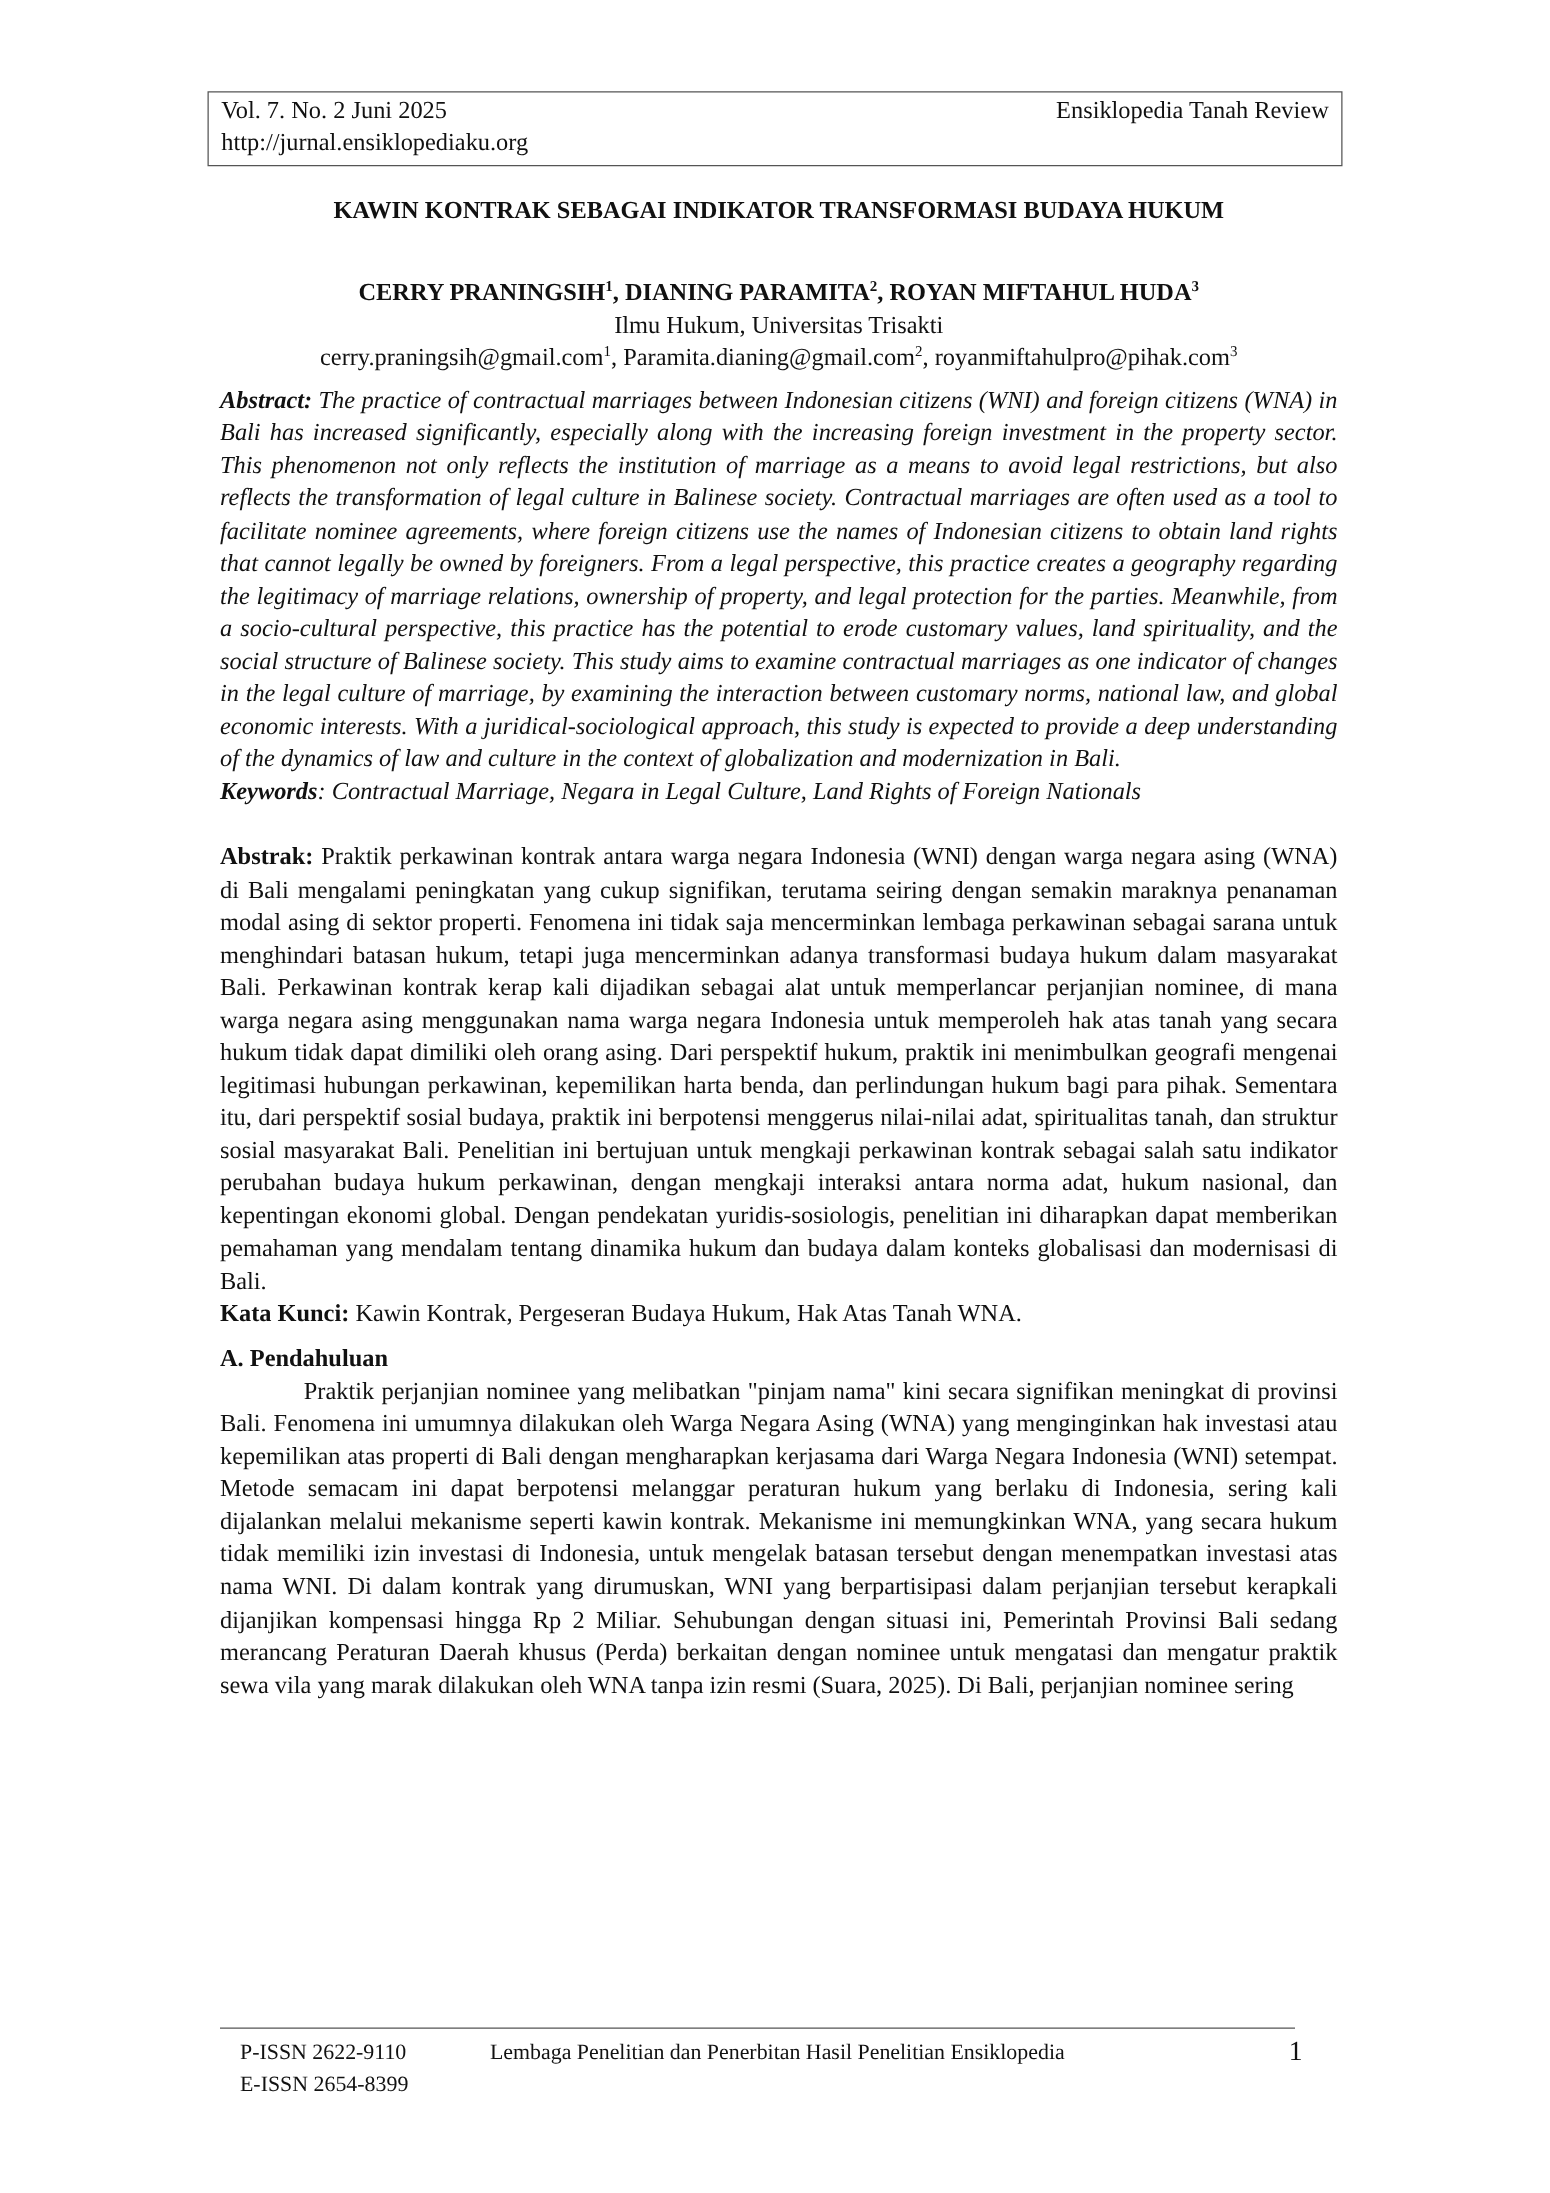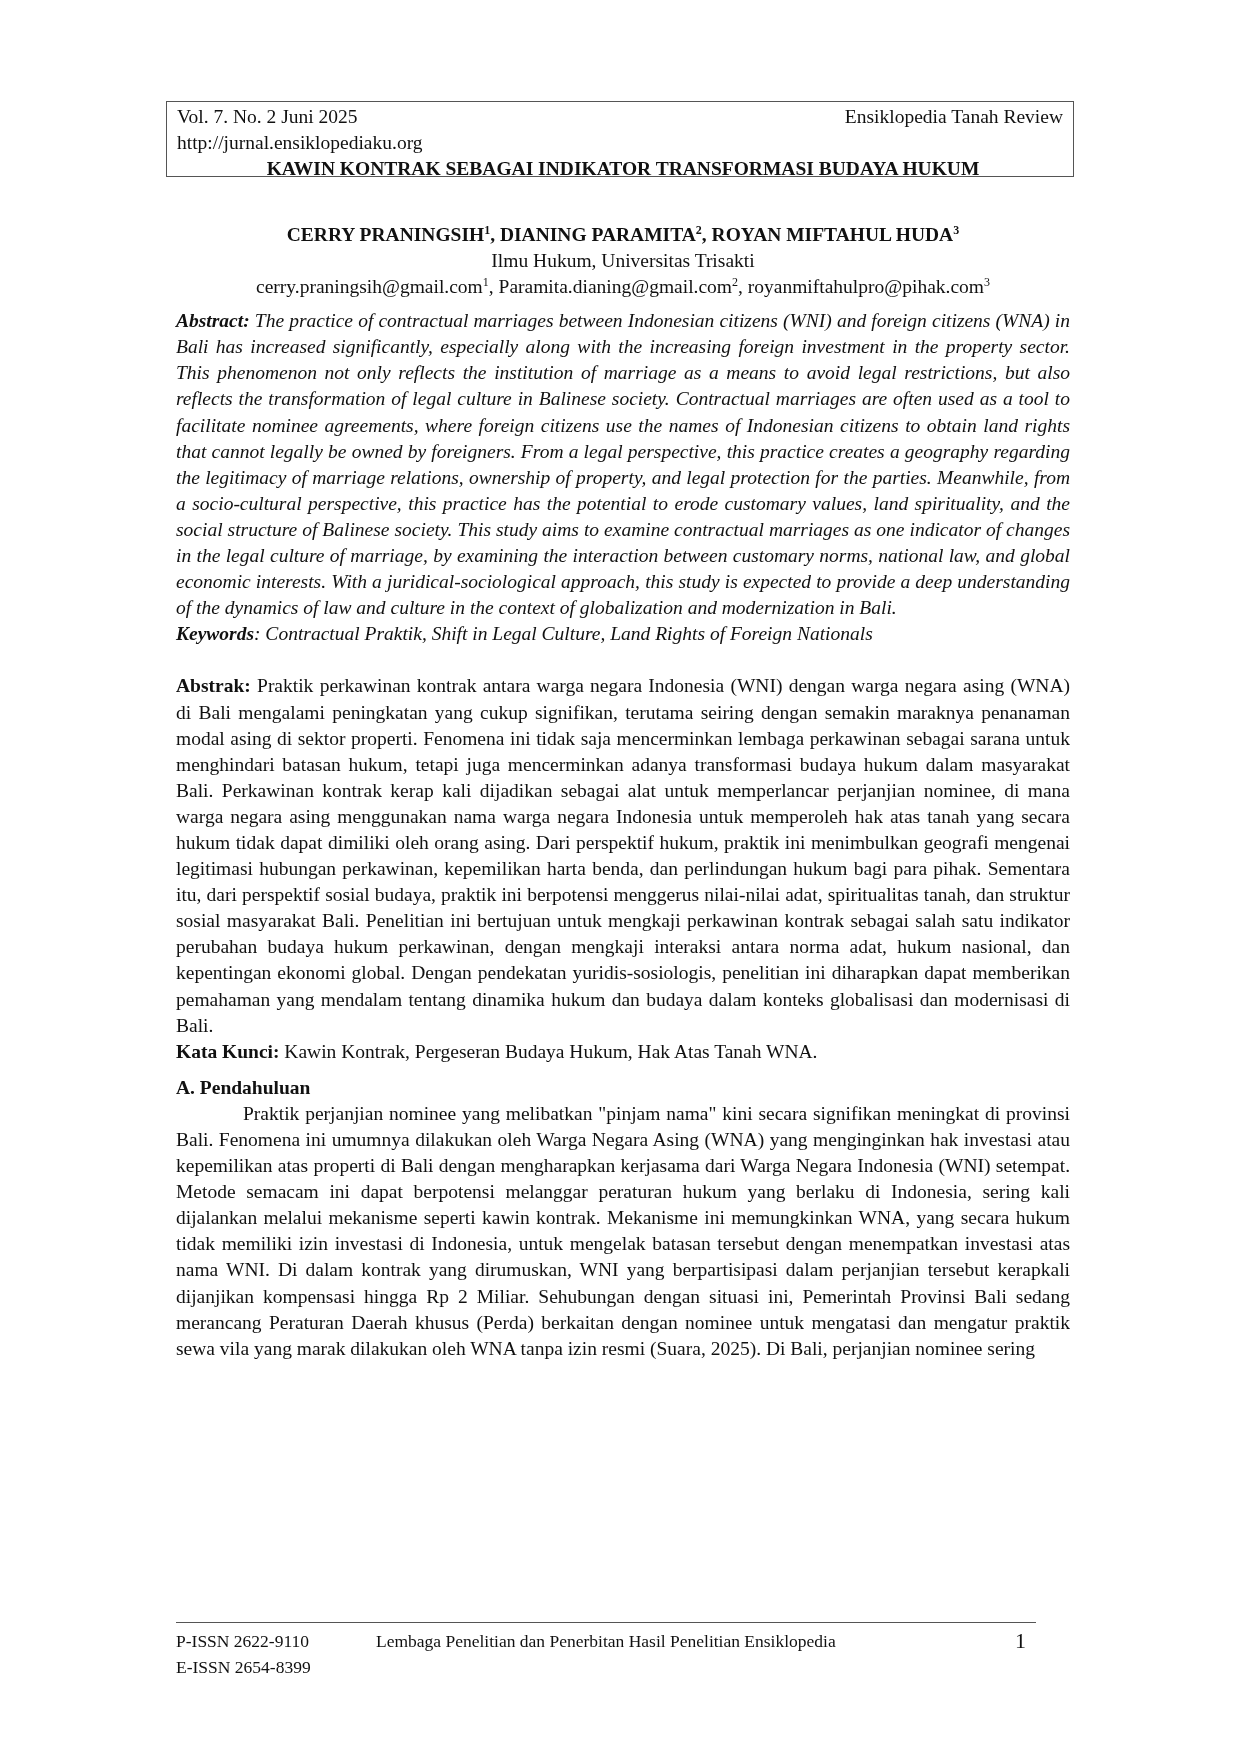--- a/index.html
+++ b/index.html
@@ -1,23 +1,23 @@
 <!DOCTYPE html>
 <html><head>
 <meta charset="utf-8">
 <style>
   html, body { margin: 0; padding: 0; background: #ffffff; }
   body {
     width: 1240px; height: 1754px; position: relative; overflow: hidden;
     font-family: "Liberation Serif", serif; color: #111111;
   }
   .header-box {
-    position: absolute; left: 166px; top: 73px; width: 908px; height: 76px;
+    position: absolute; left: 166px; top: 73px; width: 908px; height: 60px;
     border: 1.5px solid #555555; box-sizing: border-box;
-    font-size: 19.5px; line-height: 26px; padding: 2px 10px 0 10px; margin-top: 28px;
+    font-size: 19.5px; line-height: 26px; padding: 2px 10px 0 10px;
   }
   .header-row { display: flex; justify-content: space-between; }
   .content {
     position: absolute; left: 176px; top: 150px; width: 894px;
     font-size: 19.5px; line-height: 26.1px; text-align: justify;
   }
   .title {
     text-align: center; font-weight: bold; font-size: 19.5px; line-height: 26px;
     margin: 6px 0 0 0; padding: 0 24px;
   }
@@ -31,21 +31,21 @@
   .abstract-en b { font-style: italic; }
   .abstract-id { margin-top: 26px; }
   .section-head { font-weight: bold; margin-top: 10px; }
   .para-indent { text-indent: 67px; }
   p { margin: 0; }
   .footer-line {
     position: absolute; left: 176px; top: 1622px; width: 860px; height: 0;
     border-top: 1.5px solid #555555;
   }
   .footer {
-    position: absolute; left: 176px; top: 1628px; width: 860px;
+    position: absolute; left: 192px; top: 1628px; width: 860px;
     font-size: 17.5px; line-height: 26px;
   }
   .footer-row { display: flex; }
   .footer .issn { width: 200px; }
   .footer .publisher { flex: 1; }
   .footer .page-num { font-size: 22px; padding-right: 10px; }
 </style>
 </head>
 <body>
 
@@ -65,21 +65,21 @@
   <div class="authors">
     <span>CERRY PRANINGSIH</span><sup>1</sup>, <span>DIANING PARAMITA</span><sup>2</sup>, <span>ROYAN MIFTAHUL HUDA</span><sup>3</sup>
   </div>
   <div class="center-line">Ilmu Hukum, Universitas Trisakti</div>
   <div class="center-line">
     <span>cerry.praningsih@gmail.com</span><sup>1</sup>, <span>Paramita.dianing@gmail.com</span><sup>2</sup>, <span>royanmiftahulpro@pihak.com</span><sup>3</sup>
   </div>
 
   <div class="abstract-en">
     <p><b>Abstract:</b> <span>The practice of contractual marriages between Indonesian citizens (WNI) and foreign citizens (WNA) in Bali has increased significantly, especially along with the increasing foreign investment in the property sector. This phenomenon not only reflects the institution of marriage as a means to avoid legal restrictions, but also reflects the transformation of legal culture in Balinese society. Contractual marriages are often used as a tool to facilitate nominee agreements, where foreign citizens use the names of Indonesian citizens to obtain land rights that cannot legally be owned by foreigners. From a legal perspective, this practice creates a geography regarding the legitimacy of marriage relations, ownership of property, and legal protection for the parties. Meanwhile, from a socio-cultural perspective, this practice has the potential to erode customary values, land spirituality, and the social structure of Balinese society. This study aims to examine contractual marriages as one indicator of changes in the legal culture of marriage, by examining the interaction between customary norms, national law, and global economic interests. With a juridical-sociological approach, this study is expected to provide a deep understanding of the dynamics of law and culture in the context of globalization and modernization in Bali.</span></p>
-    <p><b>Keywords</b><span>: Contractual Praktik, Shift in Legal Culture, Land Rights of Foreign Nationals</span></p>
+    <p><b>Keywords</b><span>: Contractual Marriage, Negara in Legal Culture, Land Rights of Foreign Nationals</span></p>
   </div>
 
   <div class="abstract-id">
     <p><b>Abstrak:</b> <span>Praktik perkawinan kontrak antara warga negara Indonesia (WNI) dengan warga negara asing (WNA) di Bali mengalami peningkatan yang cukup signifikan, terutama seiring dengan semakin maraknya penanaman modal asing di sektor properti. Fenomena ini tidak saja mencerminkan lembaga perkawinan sebagai sarana untuk menghindari batasan hukum, tetapi juga mencerminkan adanya transformasi budaya hukum dalam masyarakat Bali. Perkawinan kontrak kerap kali dijadikan sebagai alat untuk memperlancar perjanjian nominee, di mana warga negara asing menggunakan nama warga negara Indonesia untuk memperoleh hak atas tanah yang secara hukum tidak dapat dimiliki oleh orang asing. Dari perspektif hukum, praktik ini menimbulkan geografi mengenai legitimasi hubungan perkawinan, kepemilikan harta benda, dan perlindungan hukum bagi para pihak. Sementara itu, dari perspektif sosial budaya, praktik ini berpotensi menggerus nilai-nilai adat, spiritualitas tanah, dan struktur sosial masyarakat Bali. Penelitian ini bertujuan untuk mengkaji perkawinan kontrak sebagai salah satu indikator perubahan budaya hukum perkawinan, dengan mengkaji interaksi antara norma adat, hukum nasional, dan kepentingan ekonomi global. Dengan pendekatan yuridis-sosiologis, penelitian ini diharapkan dapat memberikan pemahaman yang mendalam tentang dinamika hukum dan budaya dalam konteks globalisasi dan modernisasi di Bali.</span></p>
     <p><b>Kata Kunci:</b><span> Kawin Kontrak, Pergeseran Budaya Hukum, Hak Atas Tanah WNA.</span></p>
   </div>
 
   <div class="section-head">A. Pendahuluan</div>
   <p class="para-indent">Praktik perjanjian nominee yang melibatkan "pinjam nama" kini secara signifikan meningkat di provinsi Bali. Fenomena ini umumnya dilakukan oleh Warga Negara Asing (WNA) yang menginginkan hak investasi atau kepemilikan atas properti di Bali dengan mengharapkan kerjasama dari Warga Negara Indonesia (WNI) setempat. Metode semacam ini dapat berpotensi melanggar peraturan hukum yang berlaku di Indonesia, sering kali dijalankan melalui mekanisme seperti kawin kontrak. Mekanisme ini memungkinkan WNA, yang secara hukum tidak memiliki izin investasi di Indonesia, untuk mengelak batasan tersebut dengan menempatkan investasi atas nama WNI. Di dalam kontrak yang dirumuskan, WNI yang berpartisipasi dalam perjanjian tersebut kerapkali dijanjikan kompensasi hingga Rp 2 Miliar. Sehubungan dengan situasi ini, Pemerintah Provinsi Bali sedang merancang Peraturan Daerah khusus (Perda) berkaitan dengan nominee untuk mengatasi dan mengatur praktik sewa vila yang marak dilakukan oleh WNA tanpa izin resmi (Suara, 2025). Di Bali, perjanjian nominee sering</p>
 </div>

